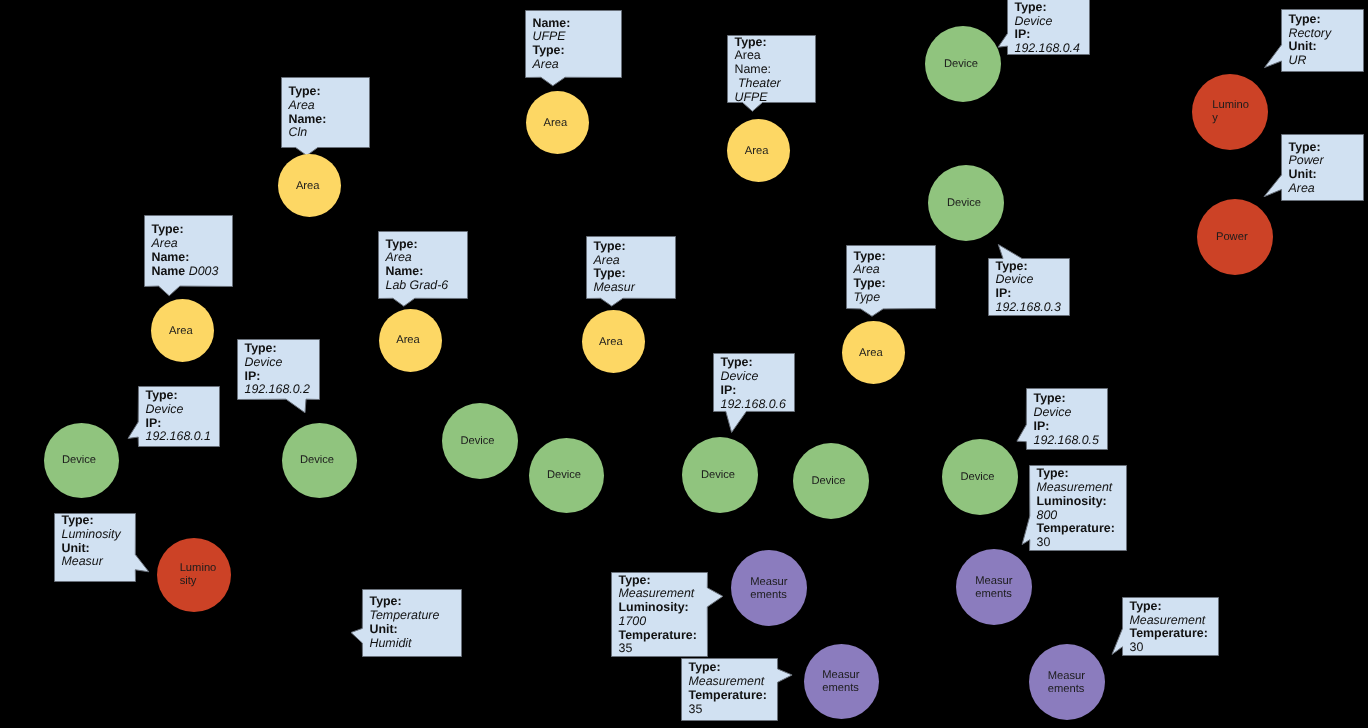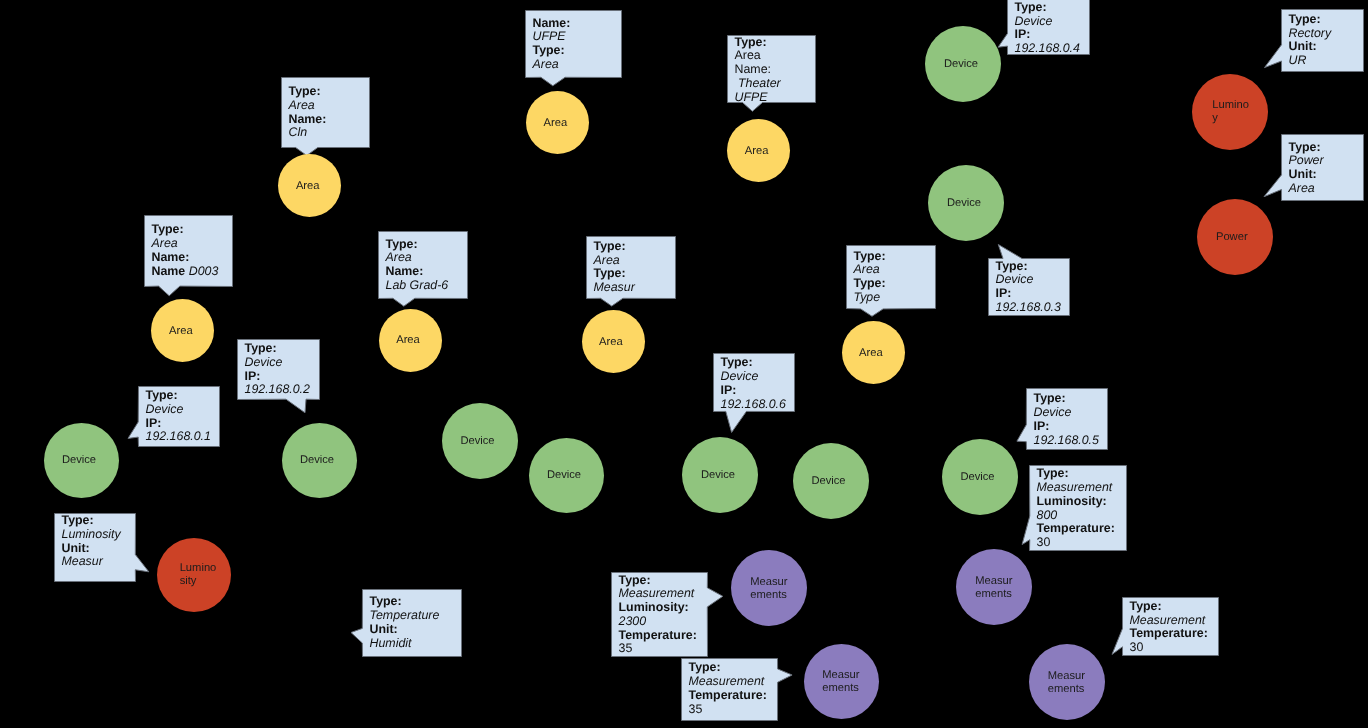--- a/index.html
+++ b/index.html
@@ -133,17 +133,17 @@
     <div class="tt" style="left: 144px; top: 215px; width: 89px; height: 72px;"><div class="txt" style="top: 7.4px;"><div><b>Type:</b></div><div><i>Area</i></div><div><b>Name:</b></div><div><b>Name </b><i>D003</i></div></div></div>
     <div class="tt" style="left: 378px; top: 231px; width: 90px; height: 68px;"><div class="txt" style="top: 5.7px;"><div><b>Type:</b></div><div><i>Area</i></div><div><b>Name:</b></div><div><i>Lab Grad-6</i></div></div></div>
     <div class="tt" style="left: 586px; top: 236px; width: 90px; height: 63px;"><div class="txt" style="top: 2.8px;"><div><b>Type:</b></div><div><i>Area</i></div><div><b>Type:</b></div><div><i>Measur</i></div></div></div>
     <div class="tt" style="left: 846px; top: 245px; width: 90px; height: 64px;"><div class="txt" style="top: 3.5px;"><div><b>Type:</b></div><div><i>Area</i></div><div><b>Type:</b></div><div><i>Type</i></div></div></div>
     <div class="tt" style="left: 237px; top: 339px; width: 83px; height: 61px;"><div class="txt" style="top: 2px;"><div><b>Type:</b></div><div><i>Device</i></div><div><b>IP:</b></div><div><i>192.168.0.2</i></div></div></div>
     <div class="tt" style="left: 138px; top: 386px; width: 82px; height: 61px;"><div class="txt" style="top: 2.1px;"><div><b>Type:</b></div><div><i>Device</i></div><div><b>IP:</b></div><div><i>192.168.0.1</i></div></div></div>
     <div class="tt" style="left: 713px; top: 353px; width: 82px; height: 59px;"><div class="txt" style="top: 2.3px;"><div><b>Type:</b></div><div><i>Device</i></div><div><b>IP:</b></div><div><i>192.168.0.6</i></div></div></div>
     <div class="tt" style="left: 1026px; top: 388px; width: 82px; height: 62px;"><div class="txt" style="top: 3.3px;"><div><b>Type:</b></div><div><i>Device</i></div><div><b>IP:</b></div><div><i>192.168.0.5</i></div></div></div>
     <div class="tt" style="left: 54px; top: 513px; width: 82px; height: 69px;"><div class="txt" style="top: 0px;"><div><b>Type:</b></div><div><i>Luminosity</i></div><div><b>Unit:</b></div><div><i>Measur</i></div></div></div>
     <div class="tt" style="left: 362px; top: 589px; width: 100px; height: 68px;"><div class="txt" style="top: 5.4px;"><div><b>Type:</b></div><div><i>Temperature</i></div><div><b>Unit:</b></div><div><i>Humidit</i></div></div></div>
-    <div class="tt" style="left: 611px; top: 572px; width: 97px; height: 85px;"><div class="txt" style="top: 0.6px;"><div><b>Type:</b></div><div><i>Measurement</i></div><div><b>Luminosity:</b></div><div><i>2300</i></div><div><b>Temperature:</b></div><div><span>35</span></div></div></div>
+    <div class="tt" style="left: 611px; top: 572px; width: 97px; height: 85px;"><div class="txt" style="top: 0.6px;"><div><b>Type:</b></div><div><i>Measurement</i></div><div><b>Luminosity:</b></div><div><i>1700</i></div><div><b>Temperature:</b></div><div><span>35</span></div></div></div>
     <div class="tt" style="left: 681px; top: 658px; width: 97px; height: 63px;"><div class="txt" style="top: 2.3px;"><div><b>Type:</b></div><div><i>Measurement</i></div><div><b>Temperature:</b></div><div><span>35</span></div></div></div>
     <div class="tt" style="left: 1029px; top: 465px; width: 98px; height: 86px;"><div class="txt" style="top: 1.4px;"><div><b>Type:</b></div><div><i>Measurement</i></div><div><b>Luminosity:</b></div><div><i>800</i></div><div><b>Temperature:</b></div><div><span>30</span></div></div></div>
     <div class="tt" style="left: 1122px; top: 597px; width: 97px; height: 59px;"><div class="txt" style="top: 1.9px;"><div><b>Type:</b></div><div><i>Measurement</i></div><div><b>Temperature:</b></div><div><span>30</span></div></div></div>
   </div>
 
 </body></html>

